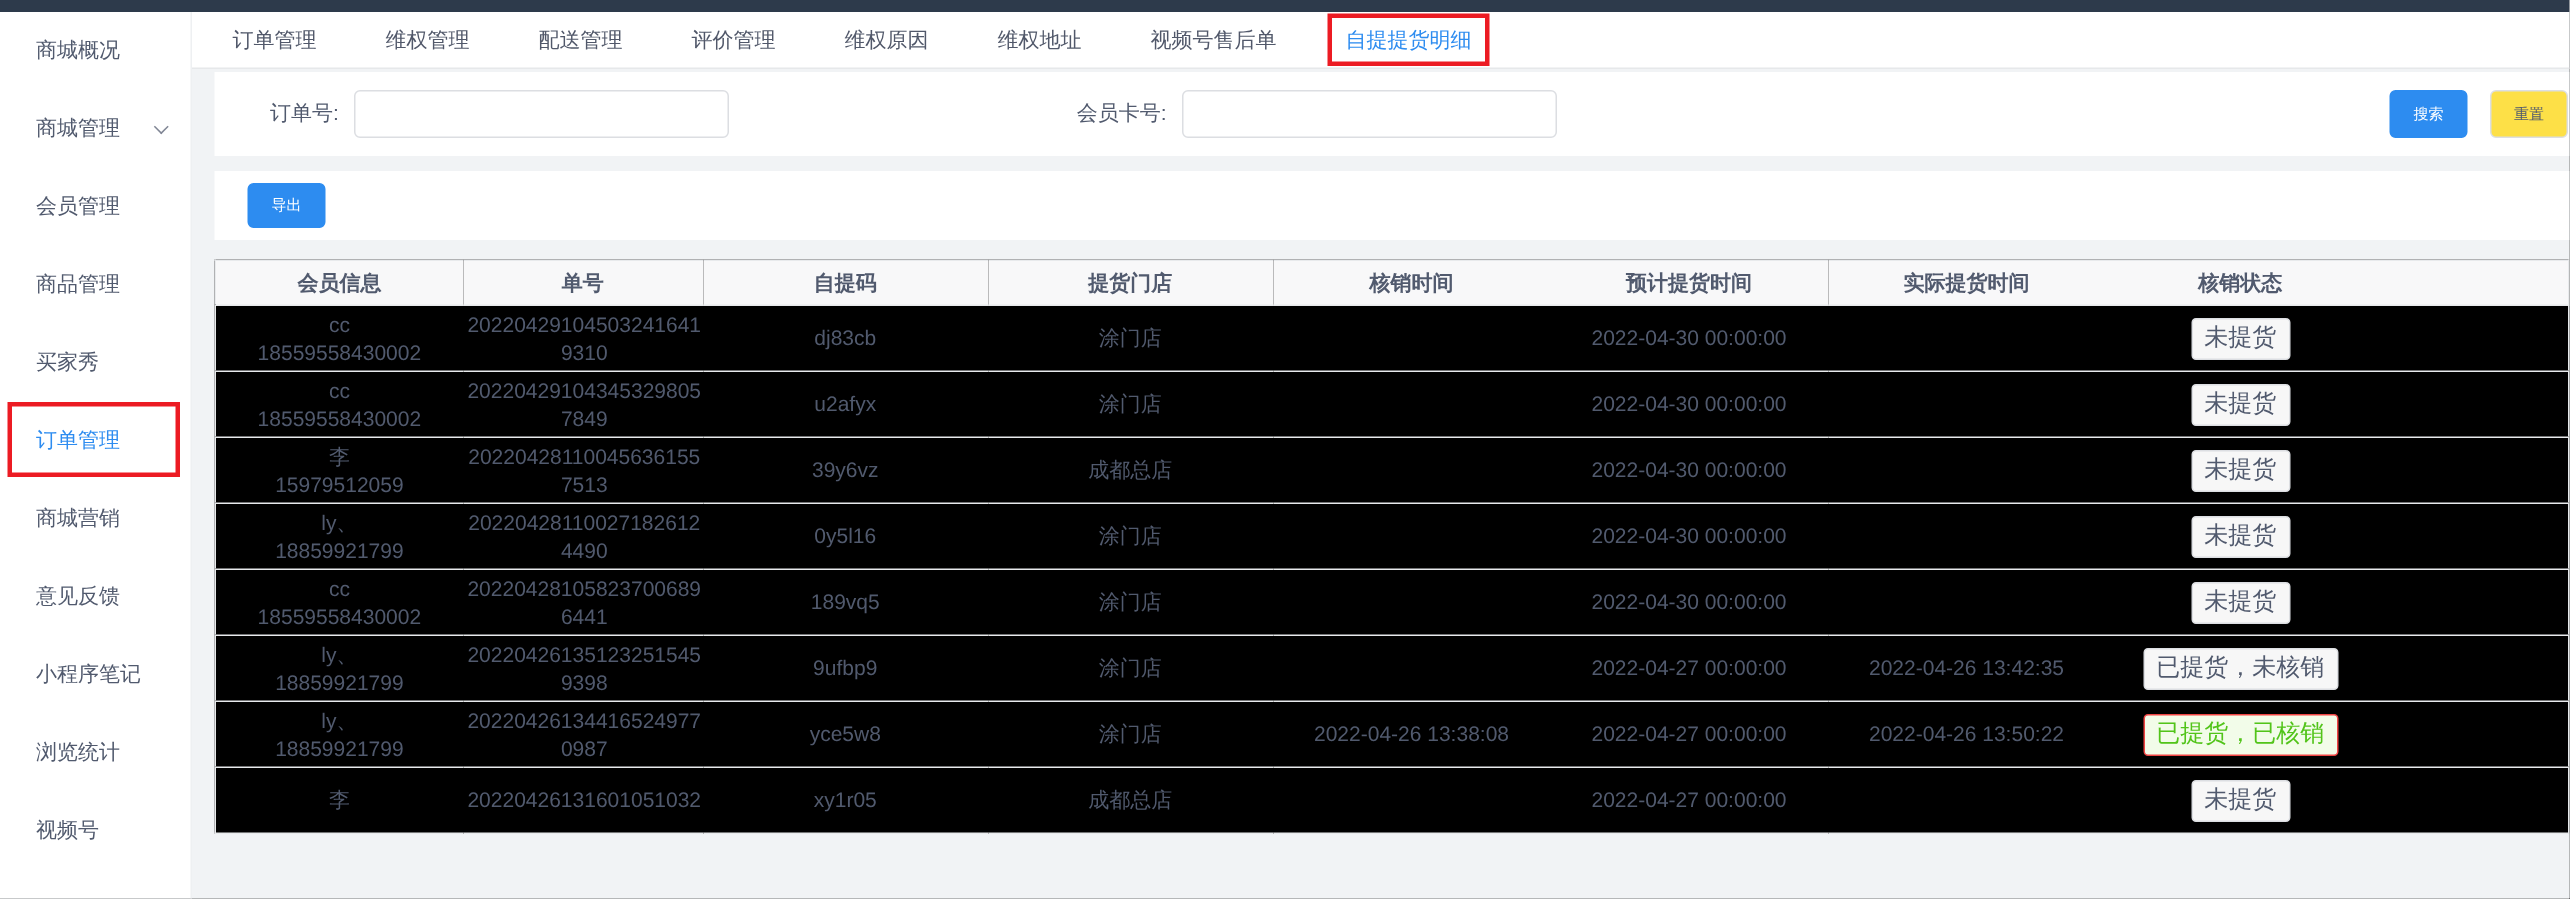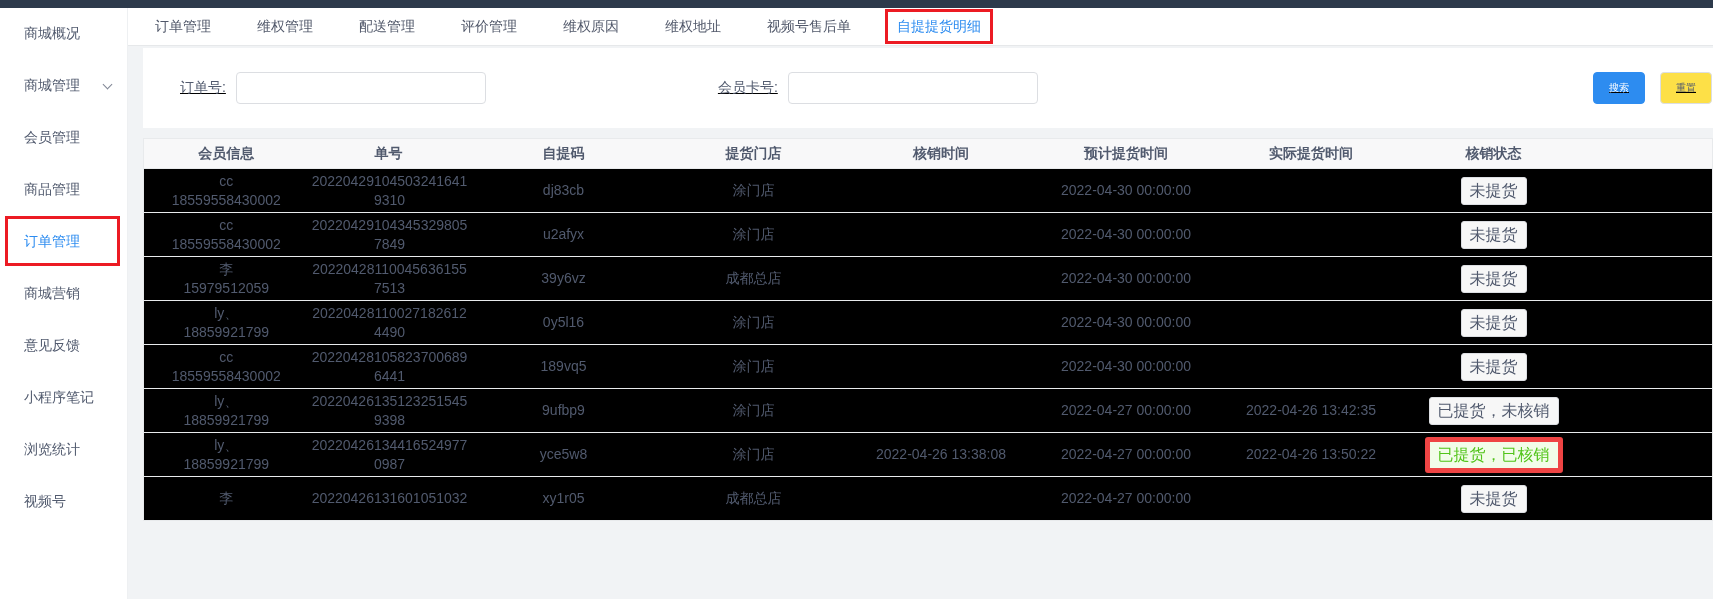--- a/index.html
+++ b/index.html
@@ -22,21 +22,21 @@
   .main { flex:1; display:flex; flex-direction:column; min-width:0; }
   .tabbar { height:38px; background:#fff; border-bottom:1px solid #e6e8ea;
     display:flex; align-items:center; padding-left:27px; gap:46px; flex:none; }
   .tab { position:relative; font-size:14px; color:#51586a; cursor:pointer; white-space:nowrap; }
   .tab.active { color:#2d8cf0; }
   .tab .red-box { left:-12px; right:-12px; top:-9px; bottom:-8px; }
 
   .content { flex:1; padding:2px 0 0 15px; }
 
   .card { background:#fff; }
-  .search-card { height:80px; margin-bottom:10px; display:flex; align-items:center;text-decoration:underline; }
+  .search-card { height:56px; margin-bottom:10px; display:flex; align-items:center; }
   .form-item { display:flex; align-items:center; }
   .fi-order { margin-left:37px; }
   .fi-card { margin-left:232px; }
   .form-label { font-size:14px; color:#515a6e; margin-right:10px; white-space:nowrap; }
   .text-input { width:250px; height:32px; border:1px solid #dcdee2; border-radius:4px;
     padding:0 8px; font-size:14px; color:#515a6e; outline:none; background:#fff; }
   .btn-group { margin-left:auto; display:flex; gap:15px; padding-right:1px; }
   .btn { height:32px; border-radius:4px; font-size:10px; cursor:pointer;
     display:inline-flex; align-items:center; justify-content:center; }
   .btn-primary { background:#2d8cf0; color:#fff; border:1px solid #2d8cf0; padding:0 15px; }
@@ -49,21 +49,21 @@
   .table-wrap { background:#000000; }
   table { width:100%; border-collapse:collapse; border:1px solid #e8eaec; table-layout:fixed; }
   thead th { background:#f8f8f9; height:30px; font-size:14px; font-weight:bold;
     color:#515a6e; text-align:center; }
   tbody td { height:44px; border-top:1px solid #e8eaec; font-size:14px; color:#515a6e;
     text-align:center; vertical-align:middle; line-height:19px; }
   .order-no { width:162px; margin:0 auto; word-break:break-all; }
   .badge { display:inline-block; font-size:16px; line-height:1; padding:5px 8px;
     border-radius:3px; white-space:nowrap; }
   .badge-gray { background:#f7f7f7; border:1px solid #dcdee2; color:#515a6e; }
-  .badge-green { background:#f2fce9; border:5px solid #ef4444; color:#52c41a; }
+  .badge-green { background:#f2fce9; border:1px solid #ef4444; color:#52c41a; }
 </style>
 </head>
 <body>
 
 <div class="topbar"></div>
 
 <div class="layout">
 
   <div class="sidebar" id="sidebar">
       <div class="sb-item">
@@ -71,20 +71,23 @@
       </div>
       <div class="sb-item">
         <span>商城管理</span>
         <span class="chev"></span>
       </div>
       <div class="sb-item">
         <span>会员管理</span>
       </div>
       <div class="sb-item">
         <span>商品管理</span>
+      </div>
+      <div class="sb-item">
+        <span>买家秀</span>
       </div>
       <div class="sb-item active">
         <span>订单管理</span>
         <div class="red-box"></div>
       </div>
       <div class="sb-item">
         <span>商城营销</span>
       </div>
       <div class="sb-item">
         <span>意见反馈</span>
@@ -123,20 +126,23 @@
         <div class="form-item fi-card">
           <span class="form-label">会员卡号:</span>
           <input class="text-input" type="text" value="" style="">
         </div>
         <div class="btn-group">
           <button class="btn btn-primary">搜索</button>
           <button class="btn btn-default">重置</button>
         </div>
       </div>
 
+      <div class="card export-card">
+        <button class="btn btn-primary export-btn">导出</button>
+      </div>
 
       <div class="table-wrap">
         <table>
           <colgroup>
             <col style="width:165px">
               <col style="width:160px">
               <col style="width:190px">
             <col style="width:190px">
               <col style="width:185px">
               <col style="width:185px">

